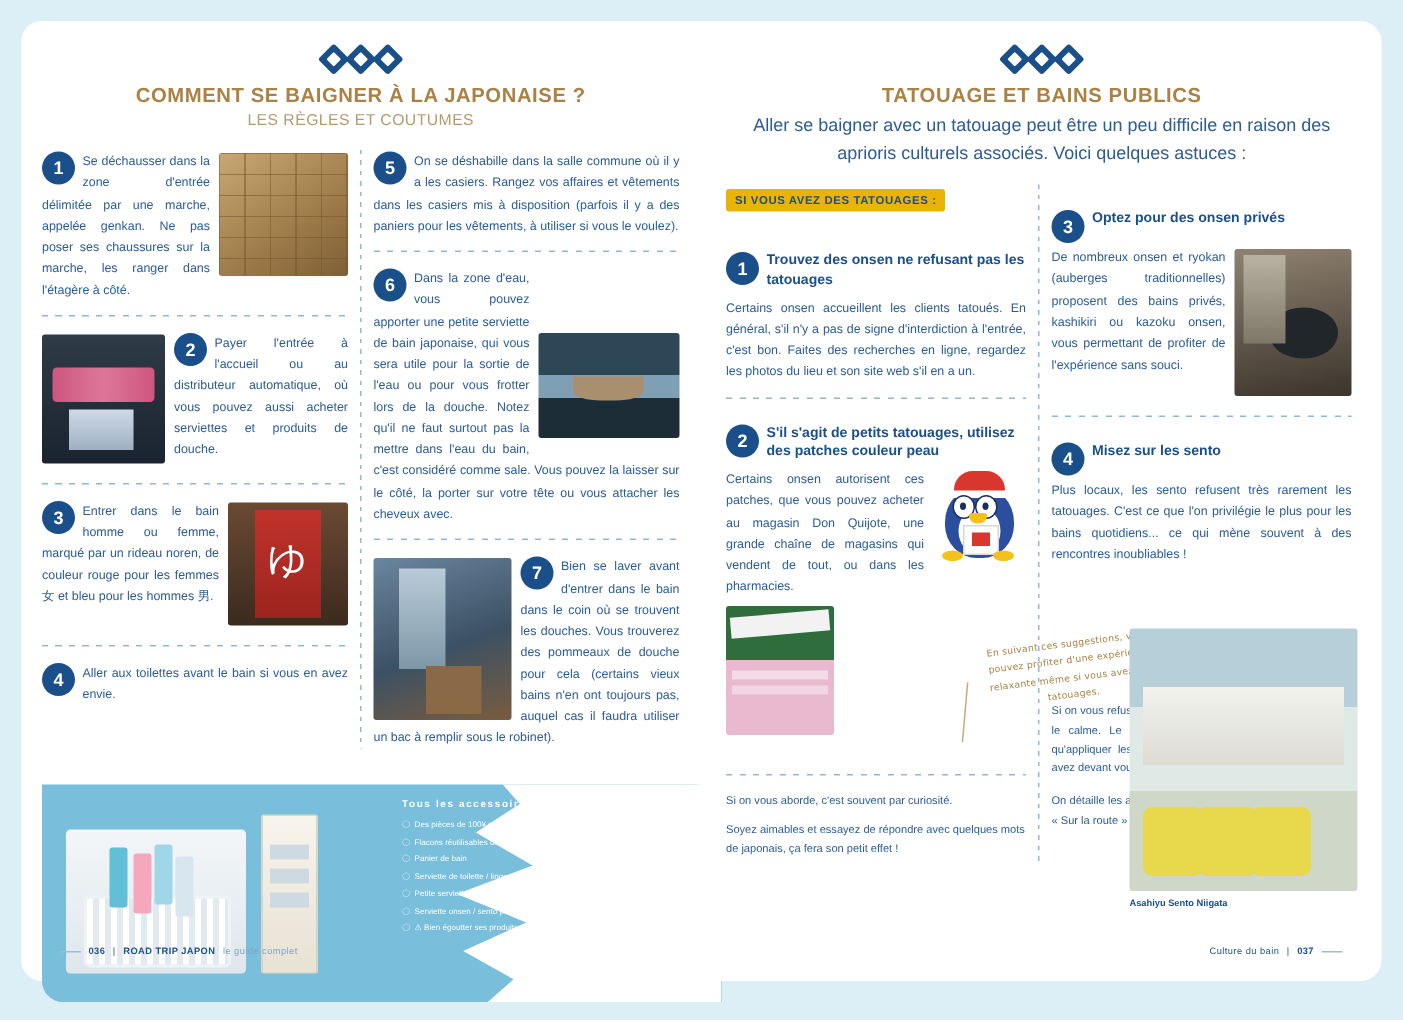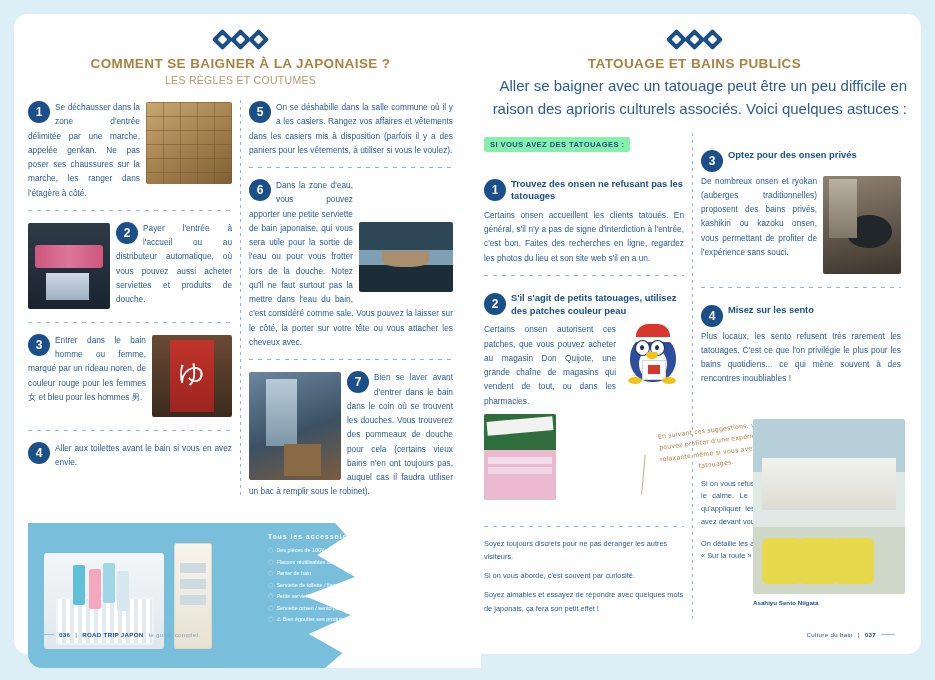--- a/index.html
+++ b/index.html
@@ -27,21 +27,21 @@
   .dia-inner:after{content:"";position:absolute;left:4px;top:4px;width:7px;height:7px;background:#fff;transform:rotate(0deg);border-radius:1px;}
 
   h1.sec-title{
     font-size:13.5px;font-weight:bold;color:#a98244;letter-spacing:.4px;
     text-align:center;margin:0 0 3px 0;
   }
   .sec-sub{
     font-size:10.5px;color:#b49a6c;text-align:center;margin:0 0 14px 0;letter-spacing:.3px;
   }
   .intro{
-    font-size:15px;color:#2b5c96;text-align:right;line-height:1.55;margin:0 14px 12px 14px;
+    font-size:12px;color:#2b5c96;text-align:center;line-height:1.55;margin:0 14px 12px 14px;
   }
 
   
   .cols{display:flex;gap:0;padding:0 14px;}
   .col{width:206px;position:relative;}
   .col-sep{width:1px;margin:0 8px;background:repeating-linear-gradient(to bottom,#8fb8d8 0 3px,transparent 3px 7px);}
 
   .rule{
     height:1px;margin:10px 0 10px 0;
     background:repeating-linear-gradient(to right,#8fb8d8 0 4px,transparent 4px 9px);
@@ -200,21 +200,21 @@
   }
   .banner-list{
     position:absolute;left:240px;top:10px;width:200px;color:#fff;
   }
   .bl-title{font-size:6.6px;font-weight:bold;letter-spacing:1.1px;margin-bottom:6px;}
   .bl-item{font-size:5.4px;line-height:1.55;margin-bottom:3.2px;display:flex;gap:3px;}
   .bl-item .bu{flex:none;font-size:5.4px;}
 
   
   .pill{
-    display:inline-block;background:#86efac;color:#1b4f8a;font-size:7.6px;font-weight:bold;
+    display:inline-block;background:#eab308;color:#1b4f8a;font-size:7.6px;font-weight:bold;
     letter-spacing:.4px;padding:3px 6px;border-radius:2px;margin-bottom:10px;
   }
   .tip-head{
     font-size:9.4px;font-weight:bold;color:#1b4f8a;line-height:1.35;margin:16px 0 5px 0;
     overflow:hidden;
   }
 
   .penguin{float:right;margin:0 0 2px 6px;width:62px;height:62px;position:relative;}
   .pg-body{position:absolute;left:8px;top:12px;width:46px;height:48px;background:#2b4f9e;border-radius:50% 50% 46% 46%;}
   .pg-belly{position:absolute;left:17px;top:26px;width:28px;height:32px;background:#fff;border-radius:50%;}
@@ -435,21 +435,20 @@
         </div>
         <p class="ptxt">Certains onsen autorisent ces patches, que vous pouvez acheter au magasin Don Quijote, une grande chaîne de magasins qui vendent de tout, ou dans les pharmacies.</p>
         <div class="clr"></div>
         <div class="photo ph-patch" style="margin-top:6px;"></div>
       </div>
 
       <div style="height:16px;"></div>
       <div class="rule"></div>
 
       <div class="asavoir">
-        <p>Soyez toujours discrets pour ne pas déranger les autres visiteurs.</p>
         <p>Si on vous aborde, c'est souvent par curiosité.</p>
         <p>Soyez aimables et essayez de répondre avec quelques mots de japonais, ça fera son petit effet !</p>
       </div>
     </div>
 
     <div class="col-sep"></div>
 
     <div class="col" style="width:200px;">
 
       <div>

